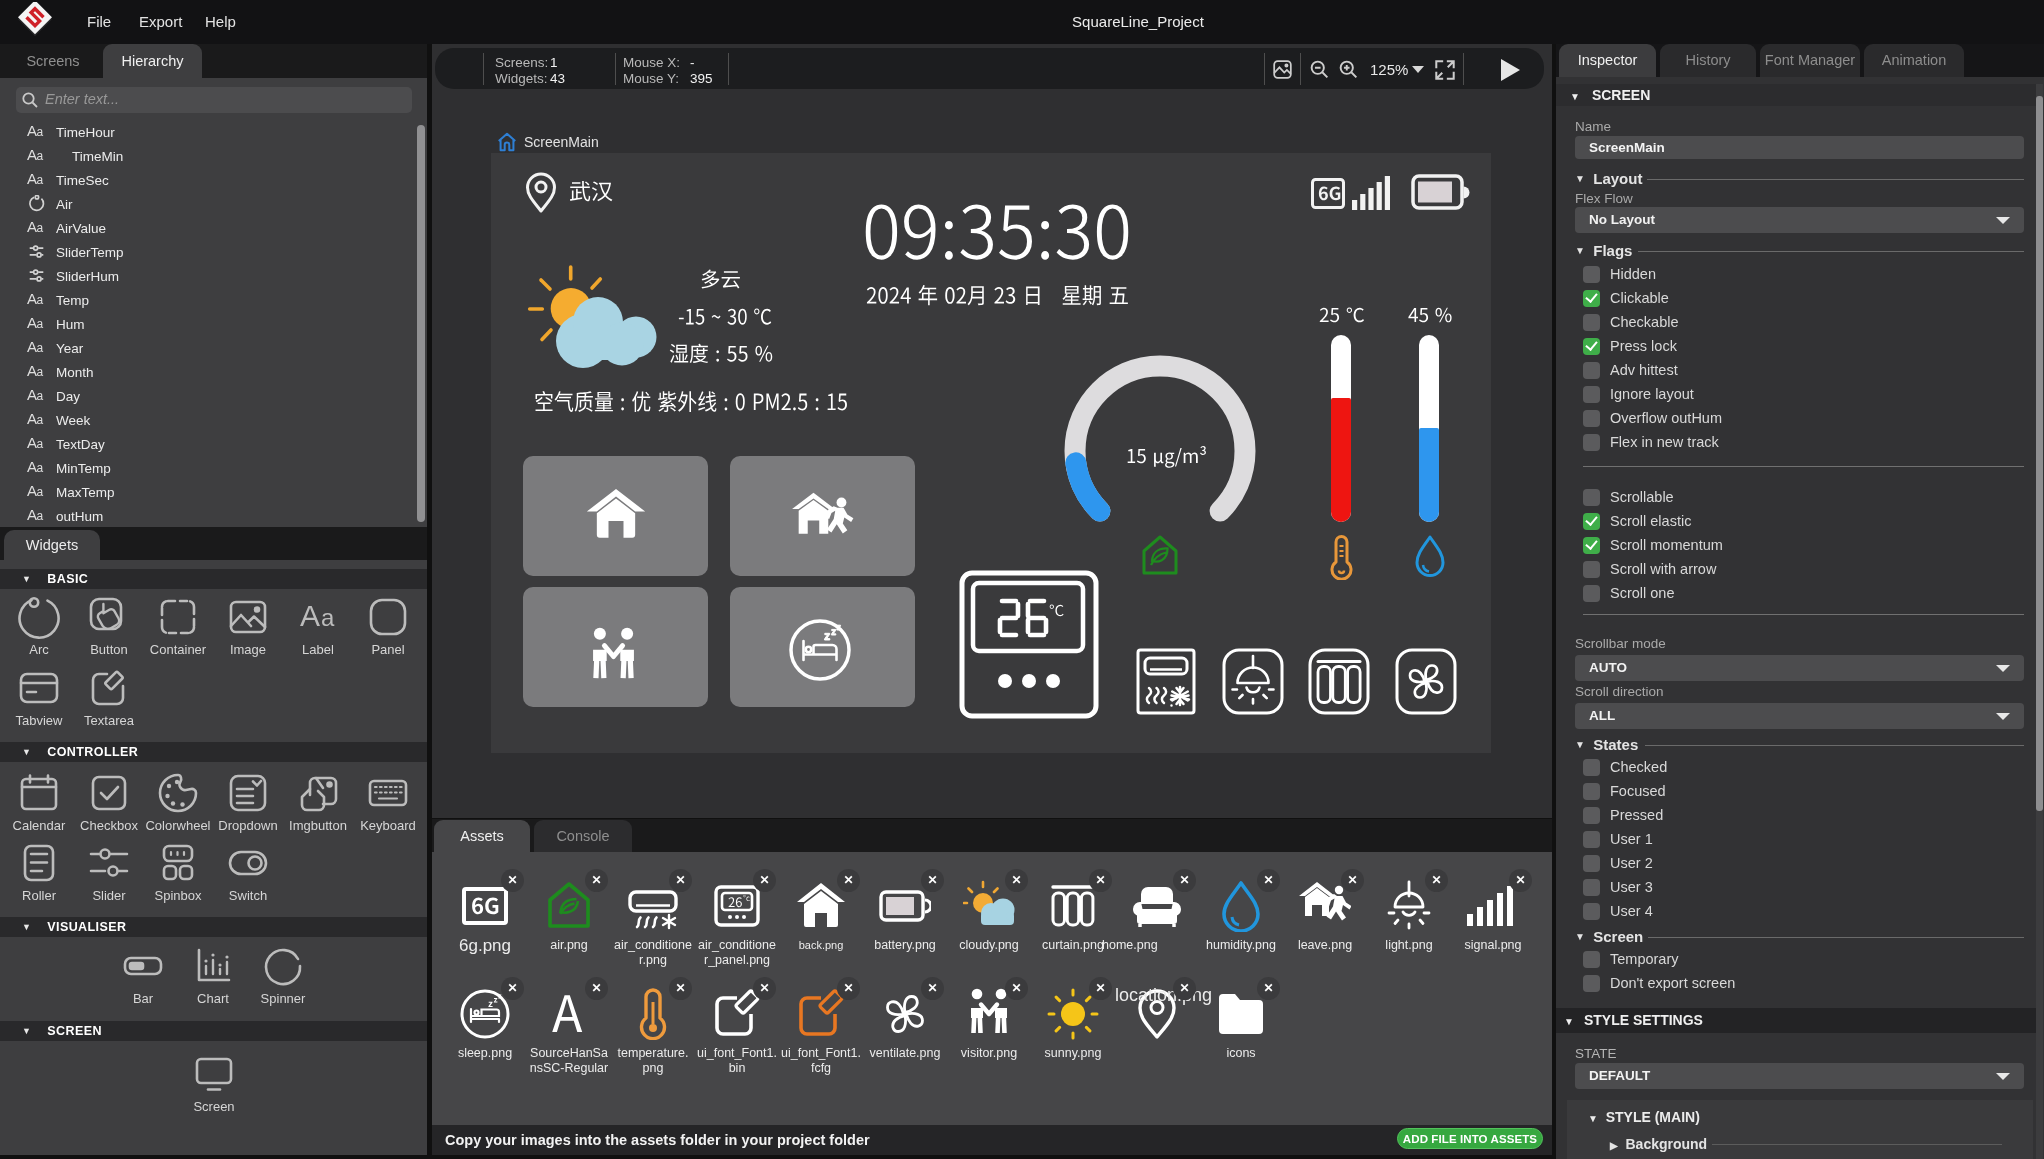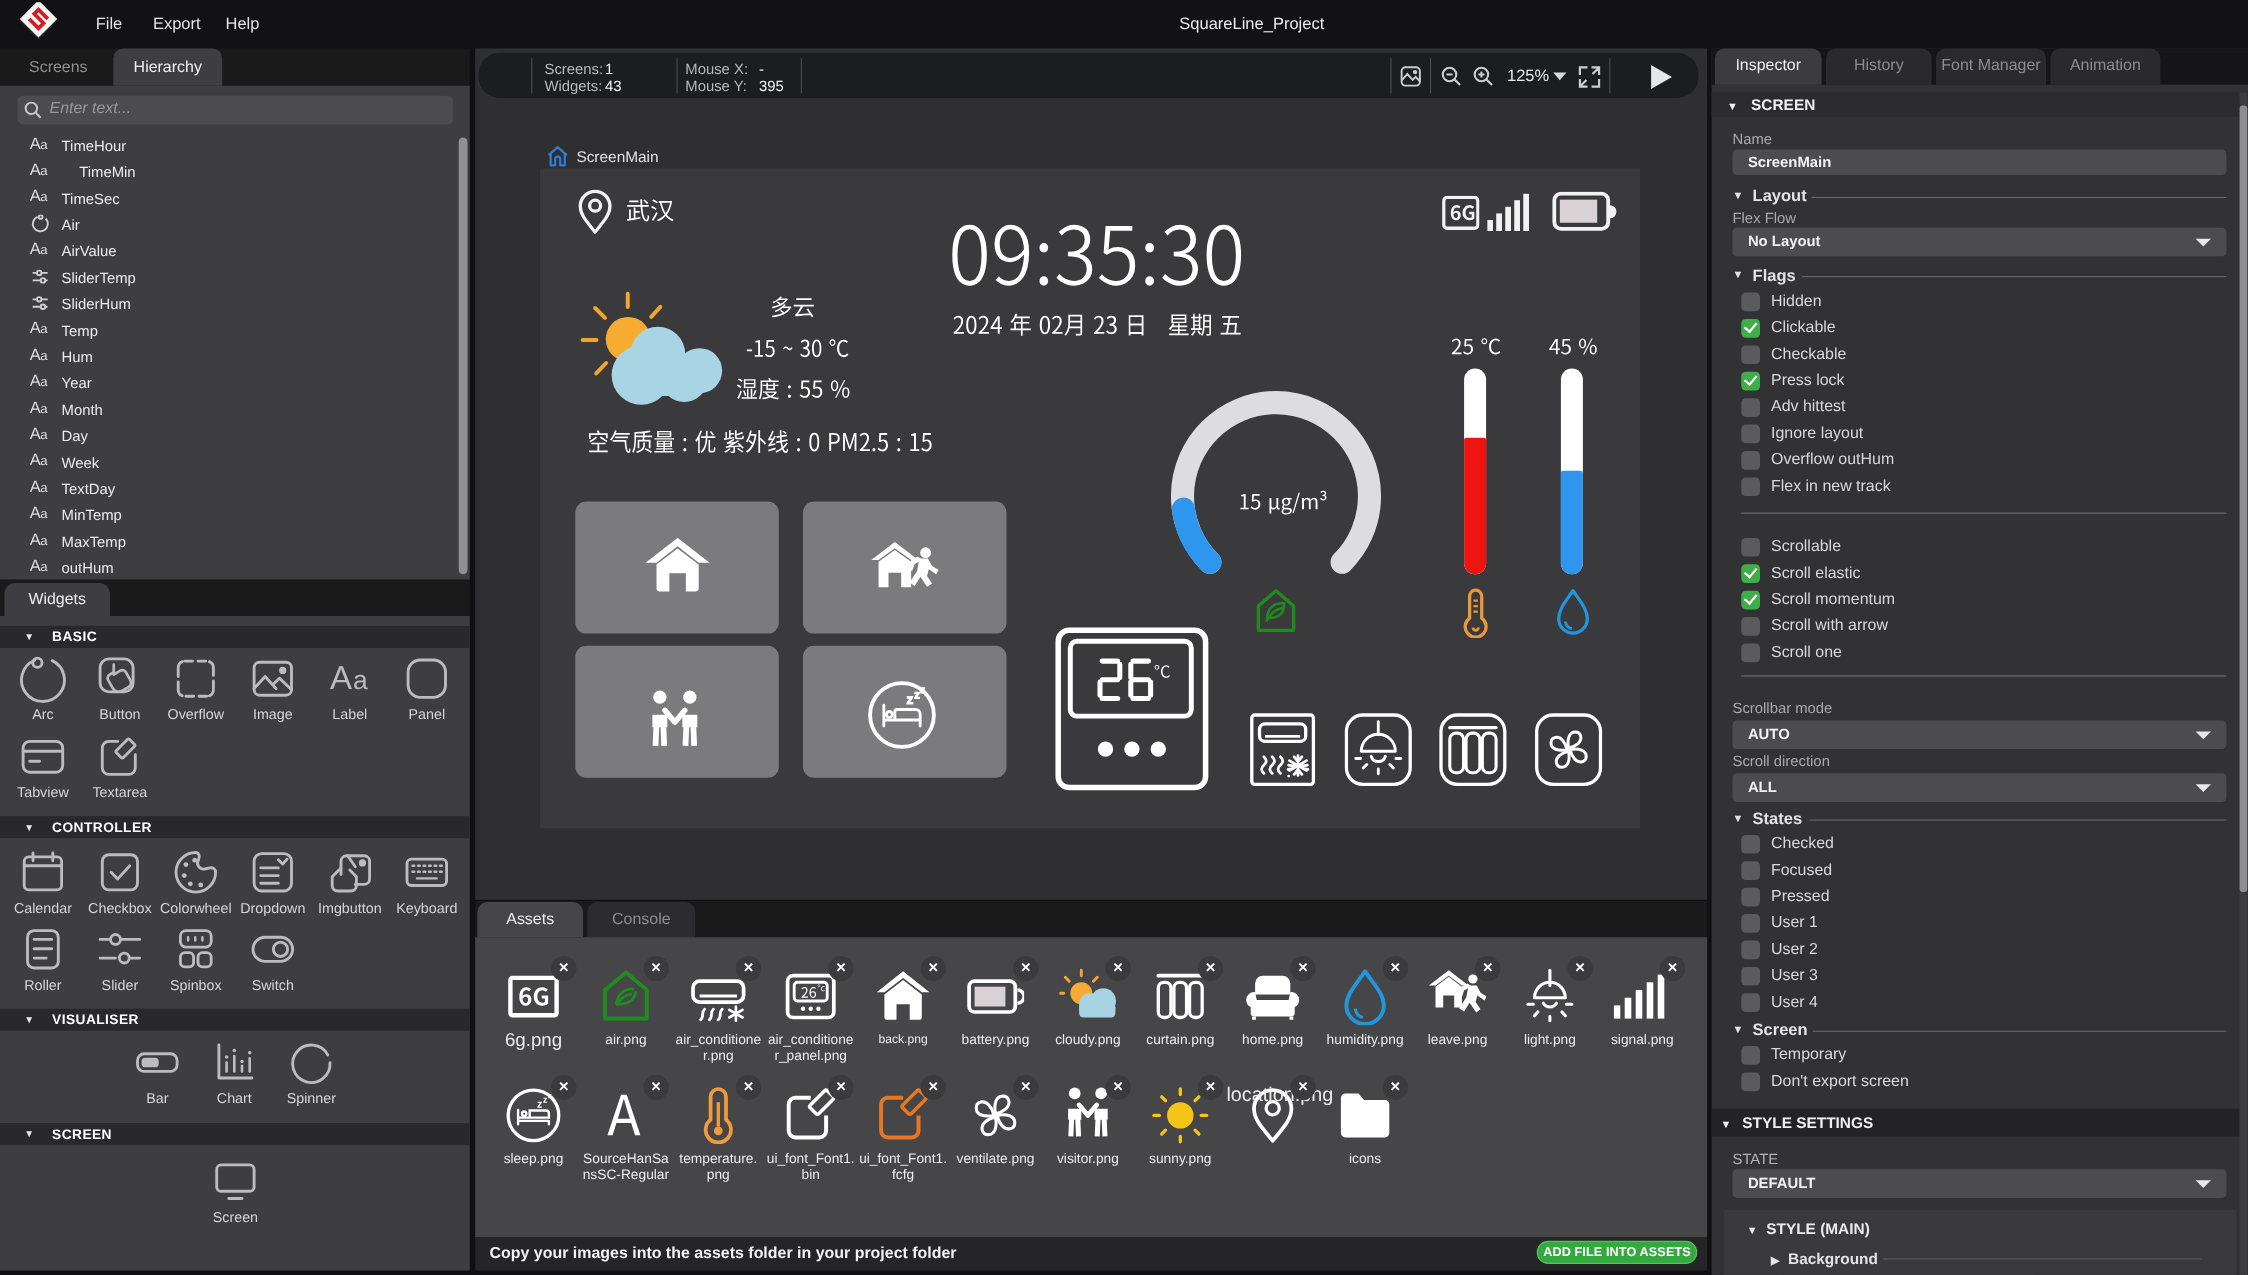--- a/index.html
+++ b/index.html
@@ -137,21 +137,21 @@
   </svg>
 <div class="wlabel" style="left:39px;top:642px">Arc</div>
 <svg class="abs" style="left:87px;top:595px" width="44" height="44" viewBox="0 0 44 44" fill="none" stroke="#bcbcbc" stroke-width="2.6" stroke-linecap="round" stroke-linejoin="round">
     <rect x="4" y="4" width="30" height="30" rx="8"></rect>
     <path d="M20 12 v10 M20 22 l6.5-3.8 a4 4 0 0 1 5.5 1.5 l4.5 8 a5 5 0 0 1 -2 6.8 l-6 3.5 a7 7 0 0 1 -9.5 -2.5 l-4.5 -8 a4 4 0 0 1 1.5 -5.5 l4 -2.3" transform="translate(-2,-2) scale(0.92)"></path>
   </svg>
 <div class="wlabel" style="left:109px;top:642px">Button</div>
 <svg class="abs" style="left:156px;top:595px" width="44" height="44" viewBox="0 0 44 44" fill="none" stroke="#bcbcbc" stroke-width="2.6" stroke-linecap="round" stroke-linejoin="round">
     <path stroke-dasharray="7 5" d="M12 6 h20 M38 12 v20 M32 38 h-20 M6 32 v-20 M6 12 a6 6 0 0 1 6 -6 M38 12 a6 6 0 0 0 -6 -6 M38 32 a6 6 0 0 1 -6 6 M6 32 a6 6 0 0 0 6 6"></path>
   </svg>
-<div class="wlabel" style="left:178px;top:642px">Overflow</div>
+<div class="wlabel" style="left:178px;top:642px">Container</div>
 <svg class="abs" style="left:226px;top:595px" width="44" height="44" viewBox="0 0 44 44" fill="none" stroke="#bcbcbc" stroke-width="2.6" stroke-linecap="round" stroke-linejoin="round">
     <rect x="5" y="7" width="34" height="30" rx="5"></rect>
     <circle cx="31" cy="14.5" r="2" fill="#bcbcbc"></circle>
     <path d="M5 31 l10-11 10 11 M22 27.5 l6-6 11 10.5"></path>
   </svg>
 <div class="wlabel" style="left:248px;top:642px">Image</div>
 <svg class="abs" style="left:296px;top:595px" width="44" height="44" viewBox="0 0 44 44" fill="none" stroke="#bcbcbc" stroke-width="2.6" stroke-linecap="round" stroke-linejoin="round">
     <text x="4" y="31" font-size="30" fill="#bcbcbc" stroke="none" font-family="Liberation Sans">A</text>
     <text x="25" y="31" font-size="24" fill="#bcbcbc" stroke="none" font-family="Liberation Sans">a</text>
   </svg>
@@ -642,21 +642,21 @@
   </div>
 <div class="abs" style="left:1018px;top:938px;width:110px;text-align:center;font-size:12.5px;color:#ececec;line-height:15px">curtain.png</div>
 <div class="abs" style="left:1089px;top:869px;width:23px;height:23px;border-radius:50%;background:#3b3b3d;color:#fff;font-size:12px;font-weight:bold;text-align:center;line-height:23px">✕</div>
 <div class="abs" style="left:1131px;top:880px">
     <svg width="52" height="52" viewBox="0 0 52 52" fill="none">
       <path d="M10 24 v-10 a7 7 0 0 1 7 -7 h18 a7 7 0 0 1 7 7 v10" fill="#fff"></path>
       <path d="M10 22 a7 7 0 0 0 -8 7 a7 7 0 0 0 4 6.5 V41 a3 3 0 0 0 3 3 h34 a3 3 0 0 0 3 -3 v-5.5 a7 7 0 0 0 4 -6.5 a7 7 0 0 0 -8 -7 l-1.5 7 h-29 Z" fill="#fff"></path>
       <path d="M9 44 v3 M43 44 v3" stroke="#fff" stroke-width="3.5"></path>
     </svg>
   </div>
-<div class="abs" style="left:1102px;top:938px;width:110px;text-align:center;font-size:12.5px;color:#ececec;line-height:15px">home.png</div>
+<div class="abs" style="left:1102px;top:938px;width:110px;text-align:left;font-size:12.5px;color:#ececec;line-height:15px">home.png</div>
 <div class="abs" style="left:1173px;top:869px;width:23px;height:23px;border-radius:50%;background:#3b3b3d;color:#fff;font-size:12px;font-weight:bold;text-align:center;line-height:23px">✕</div>
 <div class="abs" style="left:1215px;top:880px">
     <svg width="52" height="52" viewBox="0 0 52 52" fill="none">
       <path d="M26 3 C35 16 43 24 43 34 a17 17 0 0 1 -34 0 C9 24 17 16 26 3 Z" stroke="#2196dd" stroke-width="3.6" stroke-linejoin="round"></path>
       <path d="M17 37 a9 9 0 0 0 7 8" stroke="#2196dd" stroke-width="3"></path>
     </svg>
   </div>
 <div class="abs" style="left:1186px;top:938px;width:110px;text-align:center;font-size:12.5px;color:#ececec;line-height:15px">humidity.png</div>
 <div class="abs" style="left:1257px;top:869px;width:23px;height:23px;border-radius:50%;background:#3b3b3d;color:#fff;font-size:12px;font-weight:bold;text-align:center;line-height:23px">✕</div>
 <div class="abs" style="left:1299px;top:880px">

